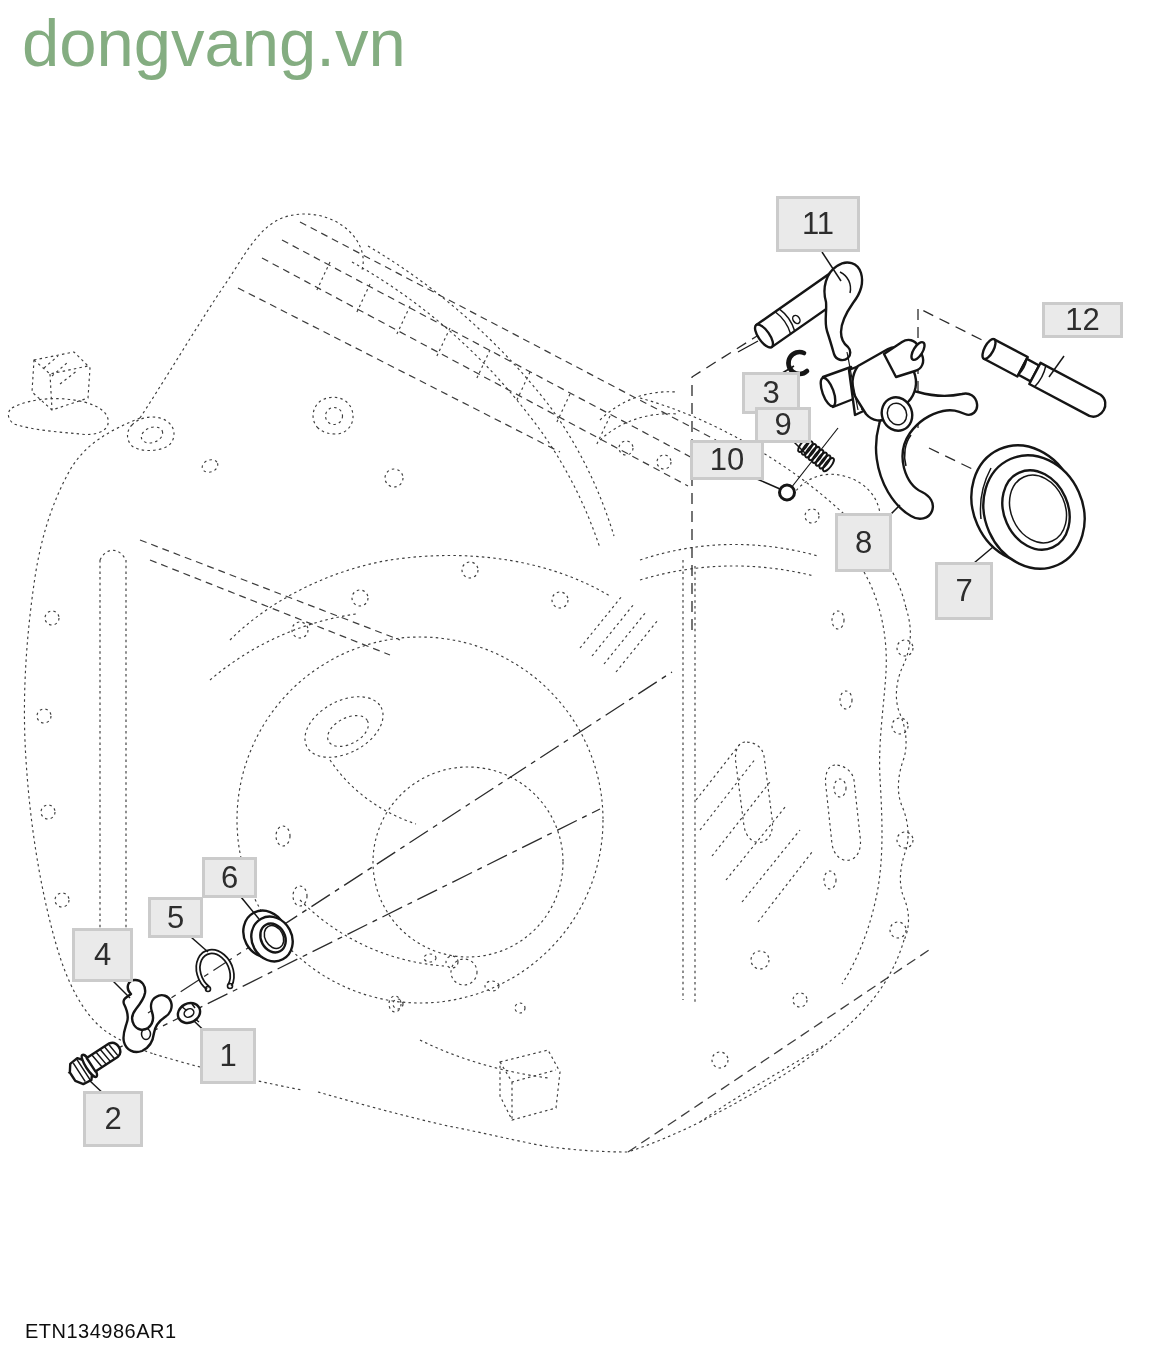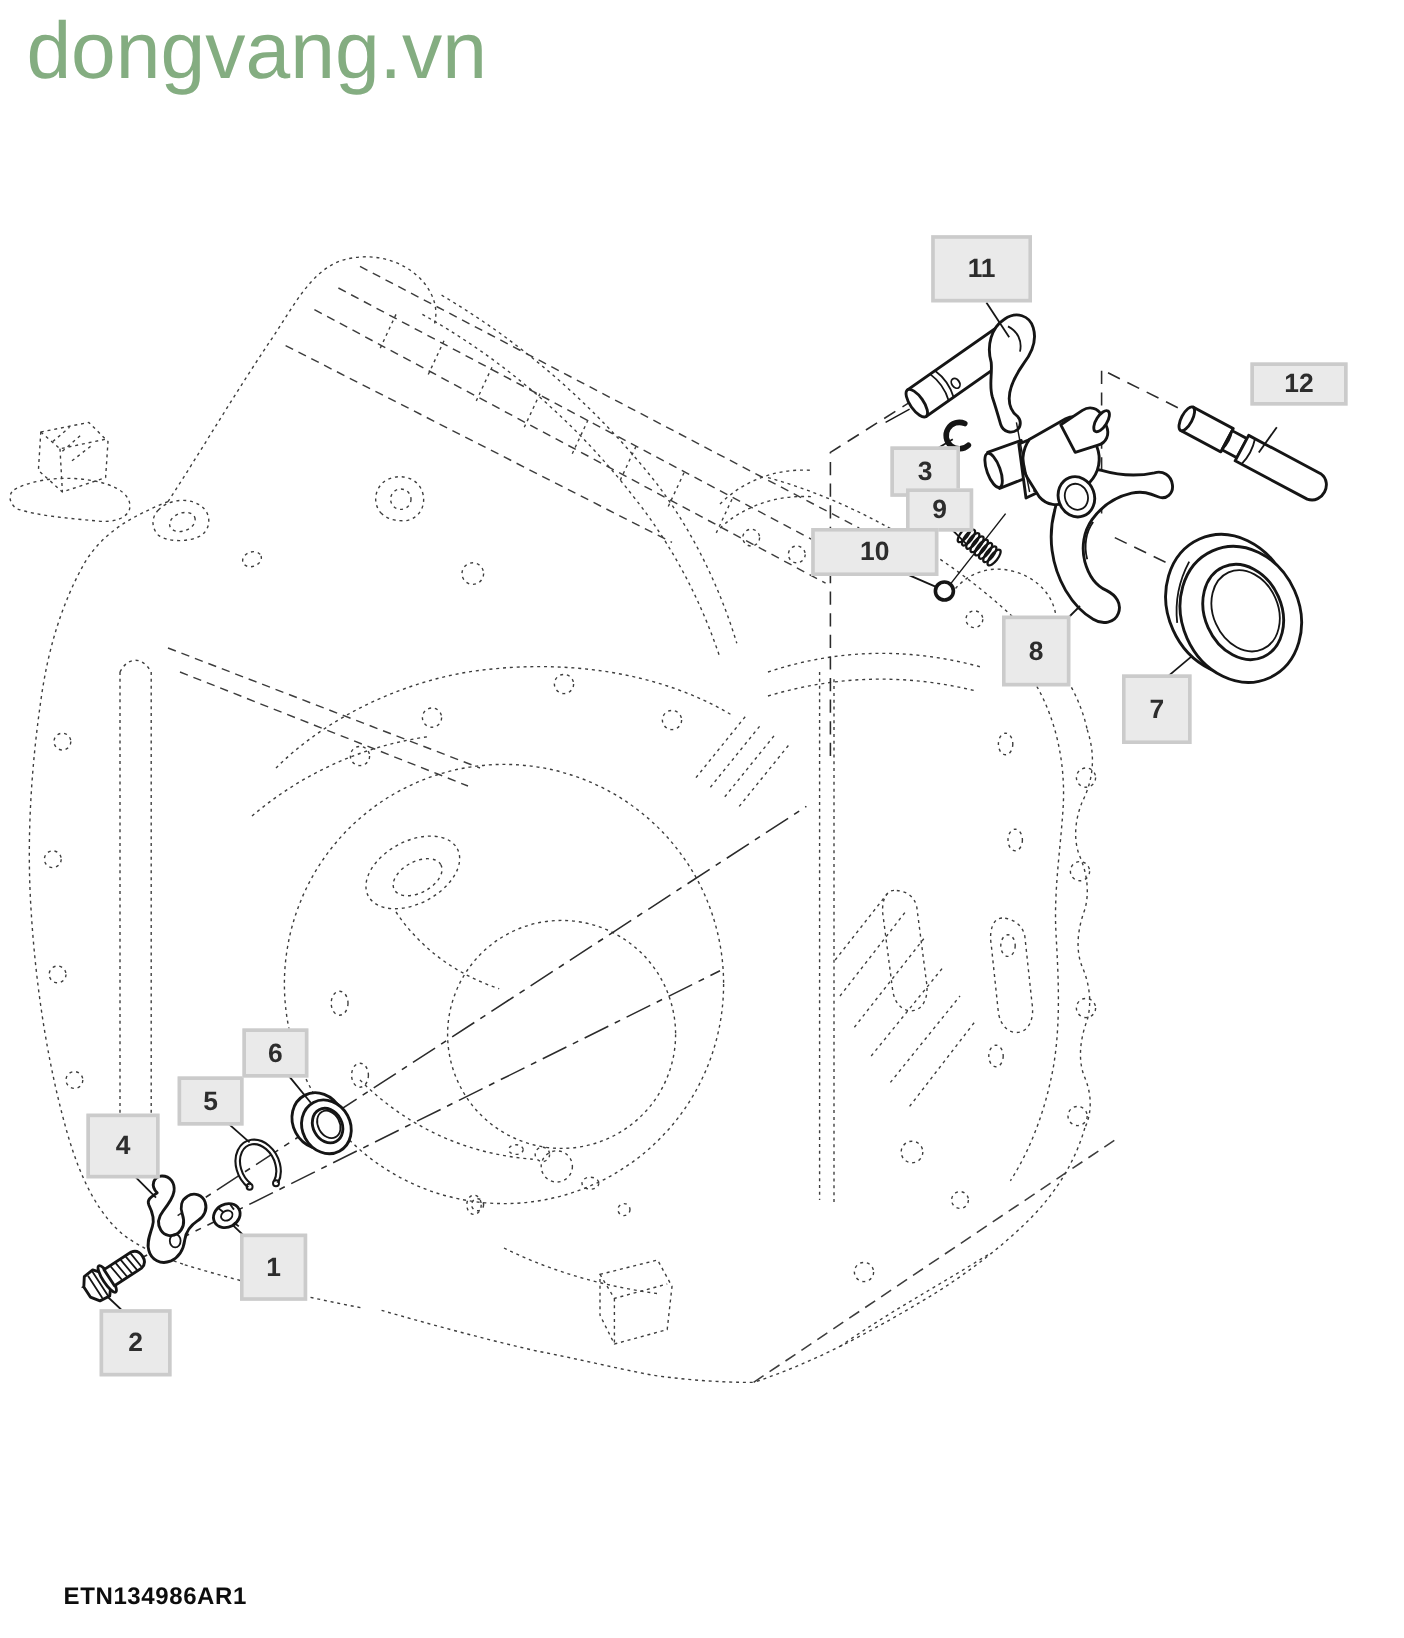--- a/index.html
+++ b/index.html
@@ -3,36 +3,36 @@
 <meta charset="utf-8">
 <style>
   html,body{margin:0;padding:0;background:#ffffff;}
   #page{position:relative;width:1170px;height:1365px;background:#fff;overflow:hidden;
         font-family:"Liberation Sans",sans-serif;text-align:center;}
   #page svg{position:absolute;left:0;top:0;}
 
   .watermark{position:absolute;left:22px;top:6px;font-size:67px;line-height:1.1;
              color:var(--watermark,#84AD81);letter-spacing:0px;}
 
-  .footer-code{position:absolute;left:25px;top:1320px;font-size:20px;font-weight:bold;
-               color:#0d0d0d;letter-spacing:.5px;margin-left:28px;}
+  .footer-code{position:absolute;left:25px;top:1320px;font-size:20px;font-weight:normal;
+               color:#0d0d0d;letter-spacing:.5px;}
 
   .callout{position:absolute;box-sizing:border-box;display:flex;align-items:center;justify-content:center;
            background:var(--callout_bg,#EAEAEA);border:3px solid var(--callout_border,#CBCBCB);
-           color:var(--callout_text,#2D2D2D);font-weight:bold;font-size:22px;cursor:default;}
+           color:var(--callout_text,#2D2D2D);font-weight:normal;font-size:31px;cursor:default;}
   .co1{left:200px;top:1028px;width:56px;height:56px}
   .co2{left:83px;top:1091px;width:60px;height:56px}
   .co3{left:742px;top:372px;width:58px;height:42px;z-index:2}
   .co4{left:72px;top:928px;width:61px;height:54px}
   .co5{left:148px;top:897px;width:55px;height:41px}
   .co6{left:202px;top:857px;width:55px;height:41px}
   .co7{left:935px;top:562px;width:58px;height:58px}
   .co8{left:835px;top:513px;width:57px;height:59px}
   .co9{left:755px;top:407px;width:56px;height:36px;z-index:3}
-  .co10{left:676px;top:440px;width:106px;height:40px;z-index:4}
+  .co10{left:690px;top:440px;width:74px;height:40px;z-index:4}
   .co11{left:776px;top:196px;width:84px;height:56px}
   .co12{left:1042px;top:302px;width:81px;height:36px}
 
   
   .dash{stroke:var(--dash_line,#3D3D3D);stroke-width:1.15;fill:none;stroke-dasharray:2.5 3.2;}
   .dashlong{stroke:var(--dash_line,#3D3D3D);stroke-width:1.2;fill:none;stroke-dasharray:7 5;}
   .edge{stroke:var(--dash_line,#3D3D3D);stroke-width:1.3;fill:none;stroke-dasharray:10 6;}
   .center{stroke:#2b2b2b;stroke-width:1.3;fill:none;stroke-dasharray:22 6 5 6;}
   .proj{stroke:#2b2b2b;stroke-width:1.3;fill:none;stroke-dasharray:11 7;}
   .part{stroke:var(--ink,#151515);stroke-width:2.4;fill:#fff;stroke-linejoin:round;}

